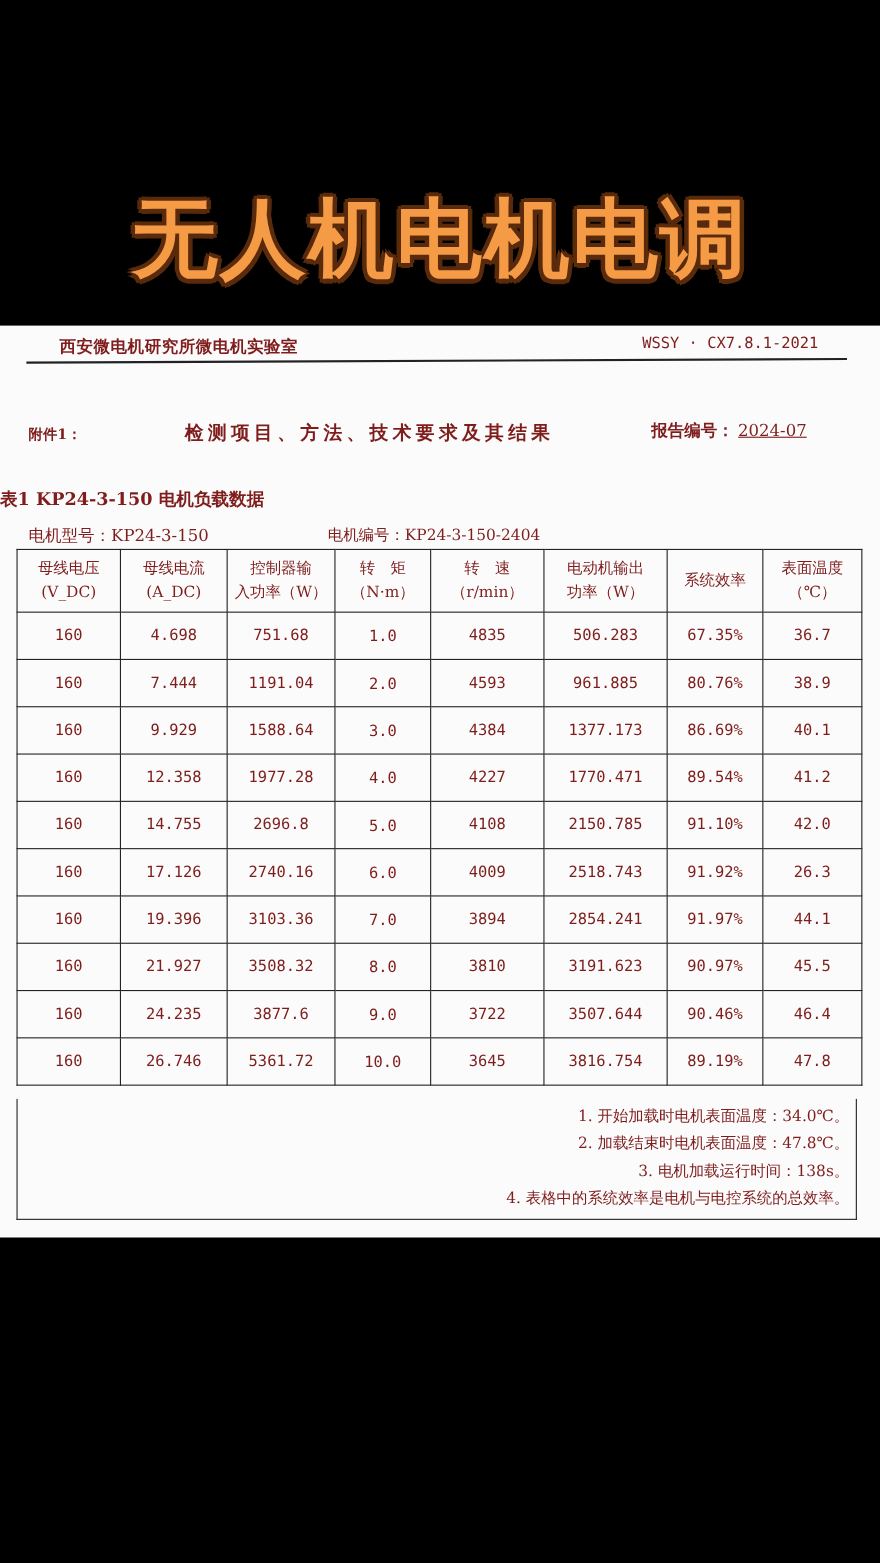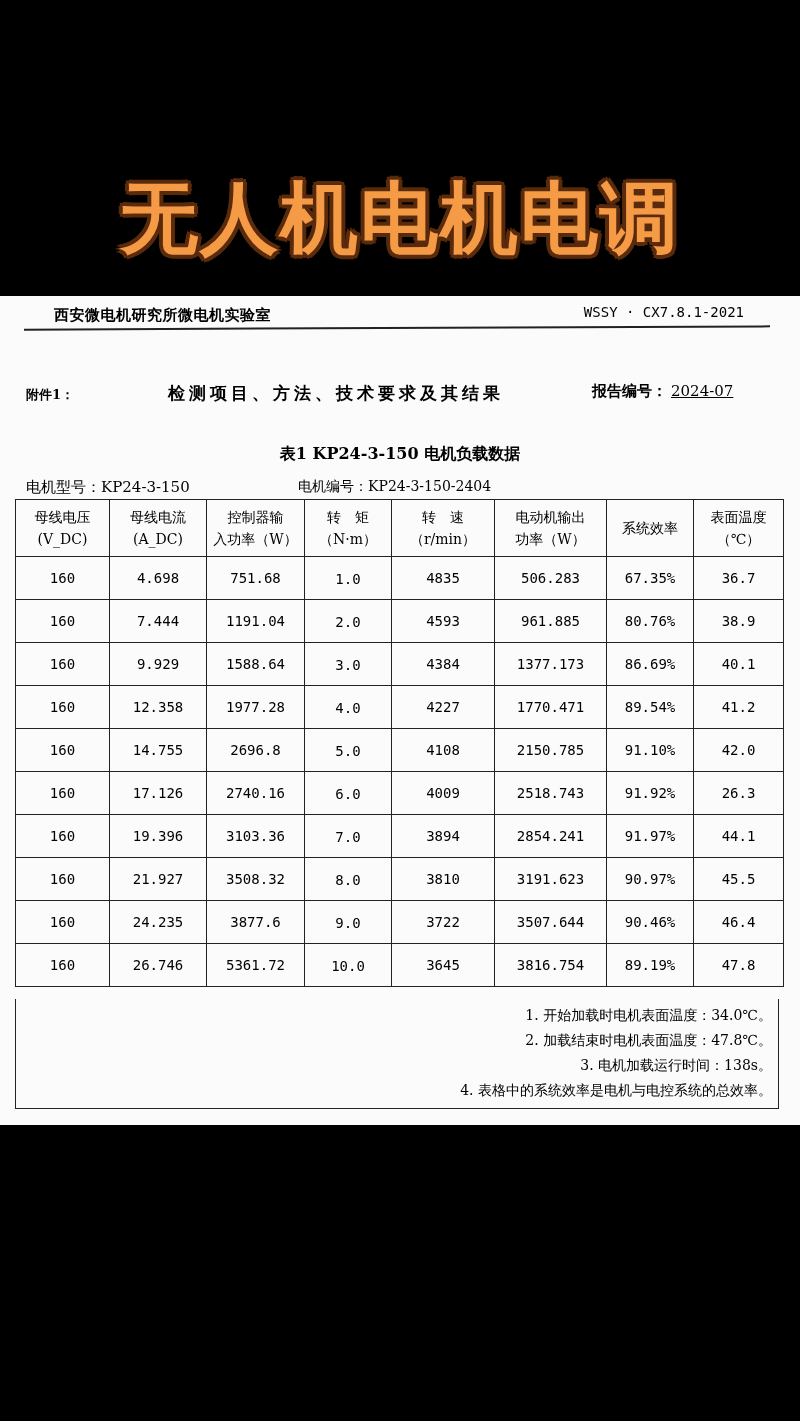--- a/index.html
+++ b/index.html
@@ -4,29 +4,29 @@
   <style>
     html, body { margin:0; padding:0; }
     body { width:800px; height:1421px; background:#000; position:relative; overflow:hidden;
            font-family:"DejaVu Serif", serif; }
     .banner { position:absolute; left:0; top:0; width:800px; height:296px; background:#000; }
     .banner-title { position:absolute; left:0; width:800px; top:168px; text-align:center;
       font-family:"DejaVu Sans", sans-serif; font-weight:bold; font-size:78px; letter-spacing:2px;
       color:#f59a45; line-height:100px;
       text-shadow: -3px -3px 0 #5a2a0c, 3px -3px 0 #5a2a0c, -3px 3px 0 #5a2a0c, 3px 3px 0 #5a2a0c,
                    0 4px 0 #5a2a0c, 4px 0 0 #5a2a0c, -4px 0 0 #5a2a0c, 0 -4px 0 #5a2a0c; }
-    .doc { position:absolute; left:0; top:296px; width:800px; height:829px; background:#fbfbfb; color:#000000; }
+    .doc { position:absolute; left:0; top:296px; width:800px; height:829px; background:#fbfbfb; color:#7f1d1d; }
     .hdr-left { position:absolute; left:54px; top:10px; font-size:15px; font-weight:bold; letter-spacing:0.5px; }
     .hdr-right { position:absolute; right:56px; top:8px; font-size:14px; font-family:"DejaVu Sans Mono", monospace; }
     .hdr-rule { position:absolute; left:24px; top:31px; width:746px; height:0; border-top:2px solid #222; transform:rotate(-0.25deg); }
     .attach { position:absolute; left:26px; top:90px; font-size:13px; font-weight:bold; }
     .sec-title { position:absolute; left:168px; top:86px; font-size:17px; font-weight:bold; letter-spacing:4px; }
     .report-no { position:absolute; left:592px; top:86px; font-size:15px; font-weight:bold; }
     .report-no .val { font-weight:normal; text-decoration:underline; margin-left:4px; }
-    .table-caption { position:absolute; left:0; width:800px; top:148px; text-align:center; font-size:16px; font-weight:bold; }
+    .table-caption { position:absolute; left:0; width:800px; top:148px; text-align:left; font-size:16px; font-weight:bold; }
     .meta-left { position:absolute; left:26px; top:182px; font-size:15px; }
     .meta-right { position:absolute; left:298px; top:182px; font-size:14px; }
     table.data { position:absolute; left:15px; top:203px; border-collapse:collapse; table-layout:fixed; }
     table.data td, table.data th { border:1.6px solid #222; text-align:center; font-size:15px; font-weight:normal; padding:0; }
     table.data th { height:56px; line-height:22px; font-size:14px; }
     table.data td { height:42px; font-family:"DejaVu Sans Mono", monospace; font-size:14px; }
     table.data td.torque { padding-top:1px; height:34px; }
     .notes { position:absolute; left:15px; top:703px; width:764px; height:110px; border:1.6px solid #222;
              border-top:none; box-sizing:border-box; padding:4px 6px; font-size:14px;text-align:right; }
     .notes div { height:25px; line-height:25px; }

